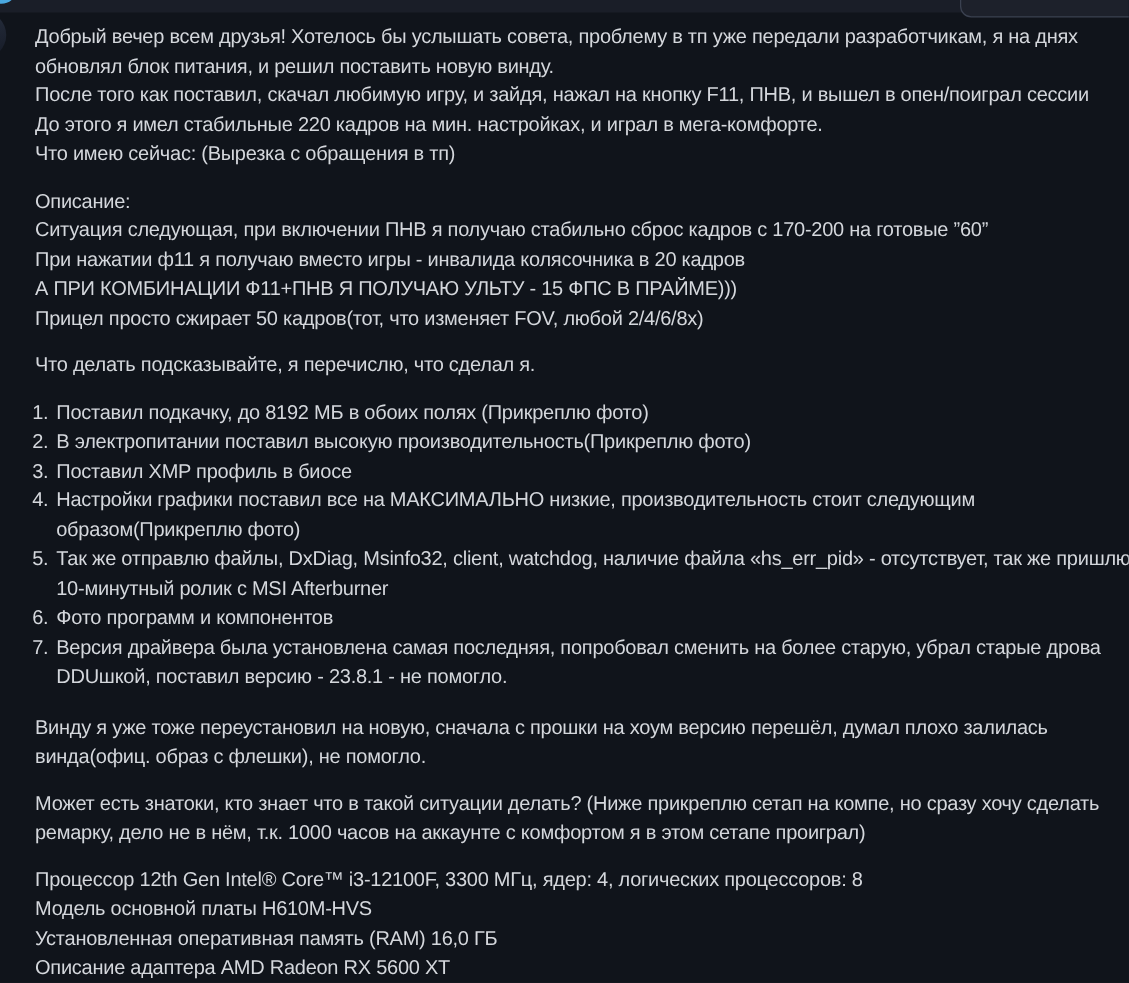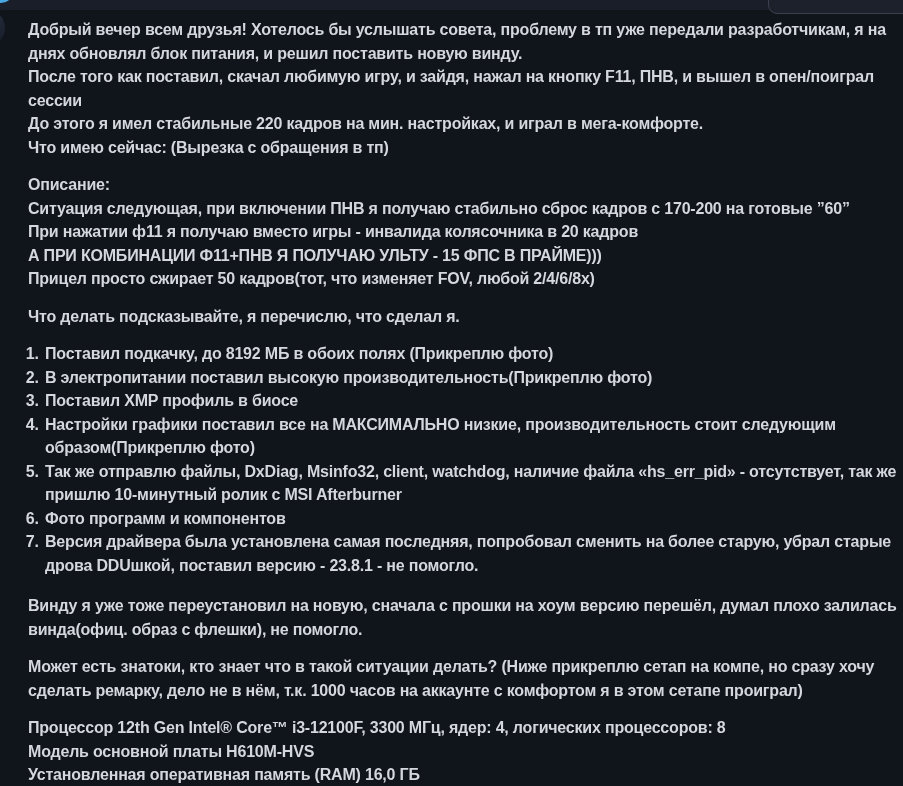--- a/index.html
+++ b/index.html
@@ -5,21 +5,21 @@
   :root{
     --page-bg:#1a1e28;
     --panel-bg:#10141b;
     --text-color:#d4d7dc;
     --avatar-blue:#4aa8e0;
     --fragment-bg:#1d212b;
     --fragment-border:#3a4150;
     --avatar-dark-top:#2a3242;
     --avatar-dark-bottom:#151a26;
   }
-  *{box-sizing:border-box;font-weight:bold;}
+  *{box-sizing:border-box;}
   html,body{margin:0;padding:0;}
   body{
     width:903px;height:786px;overflow:hidden;position:relative;
     background:var(--page-bg);
     font-family:"Liberation Sans","DejaVu Sans",sans-serif;
     color:var(--text-color);
   }
   .stage{position:absolute;inset:0;}
   
   .topright-card{

